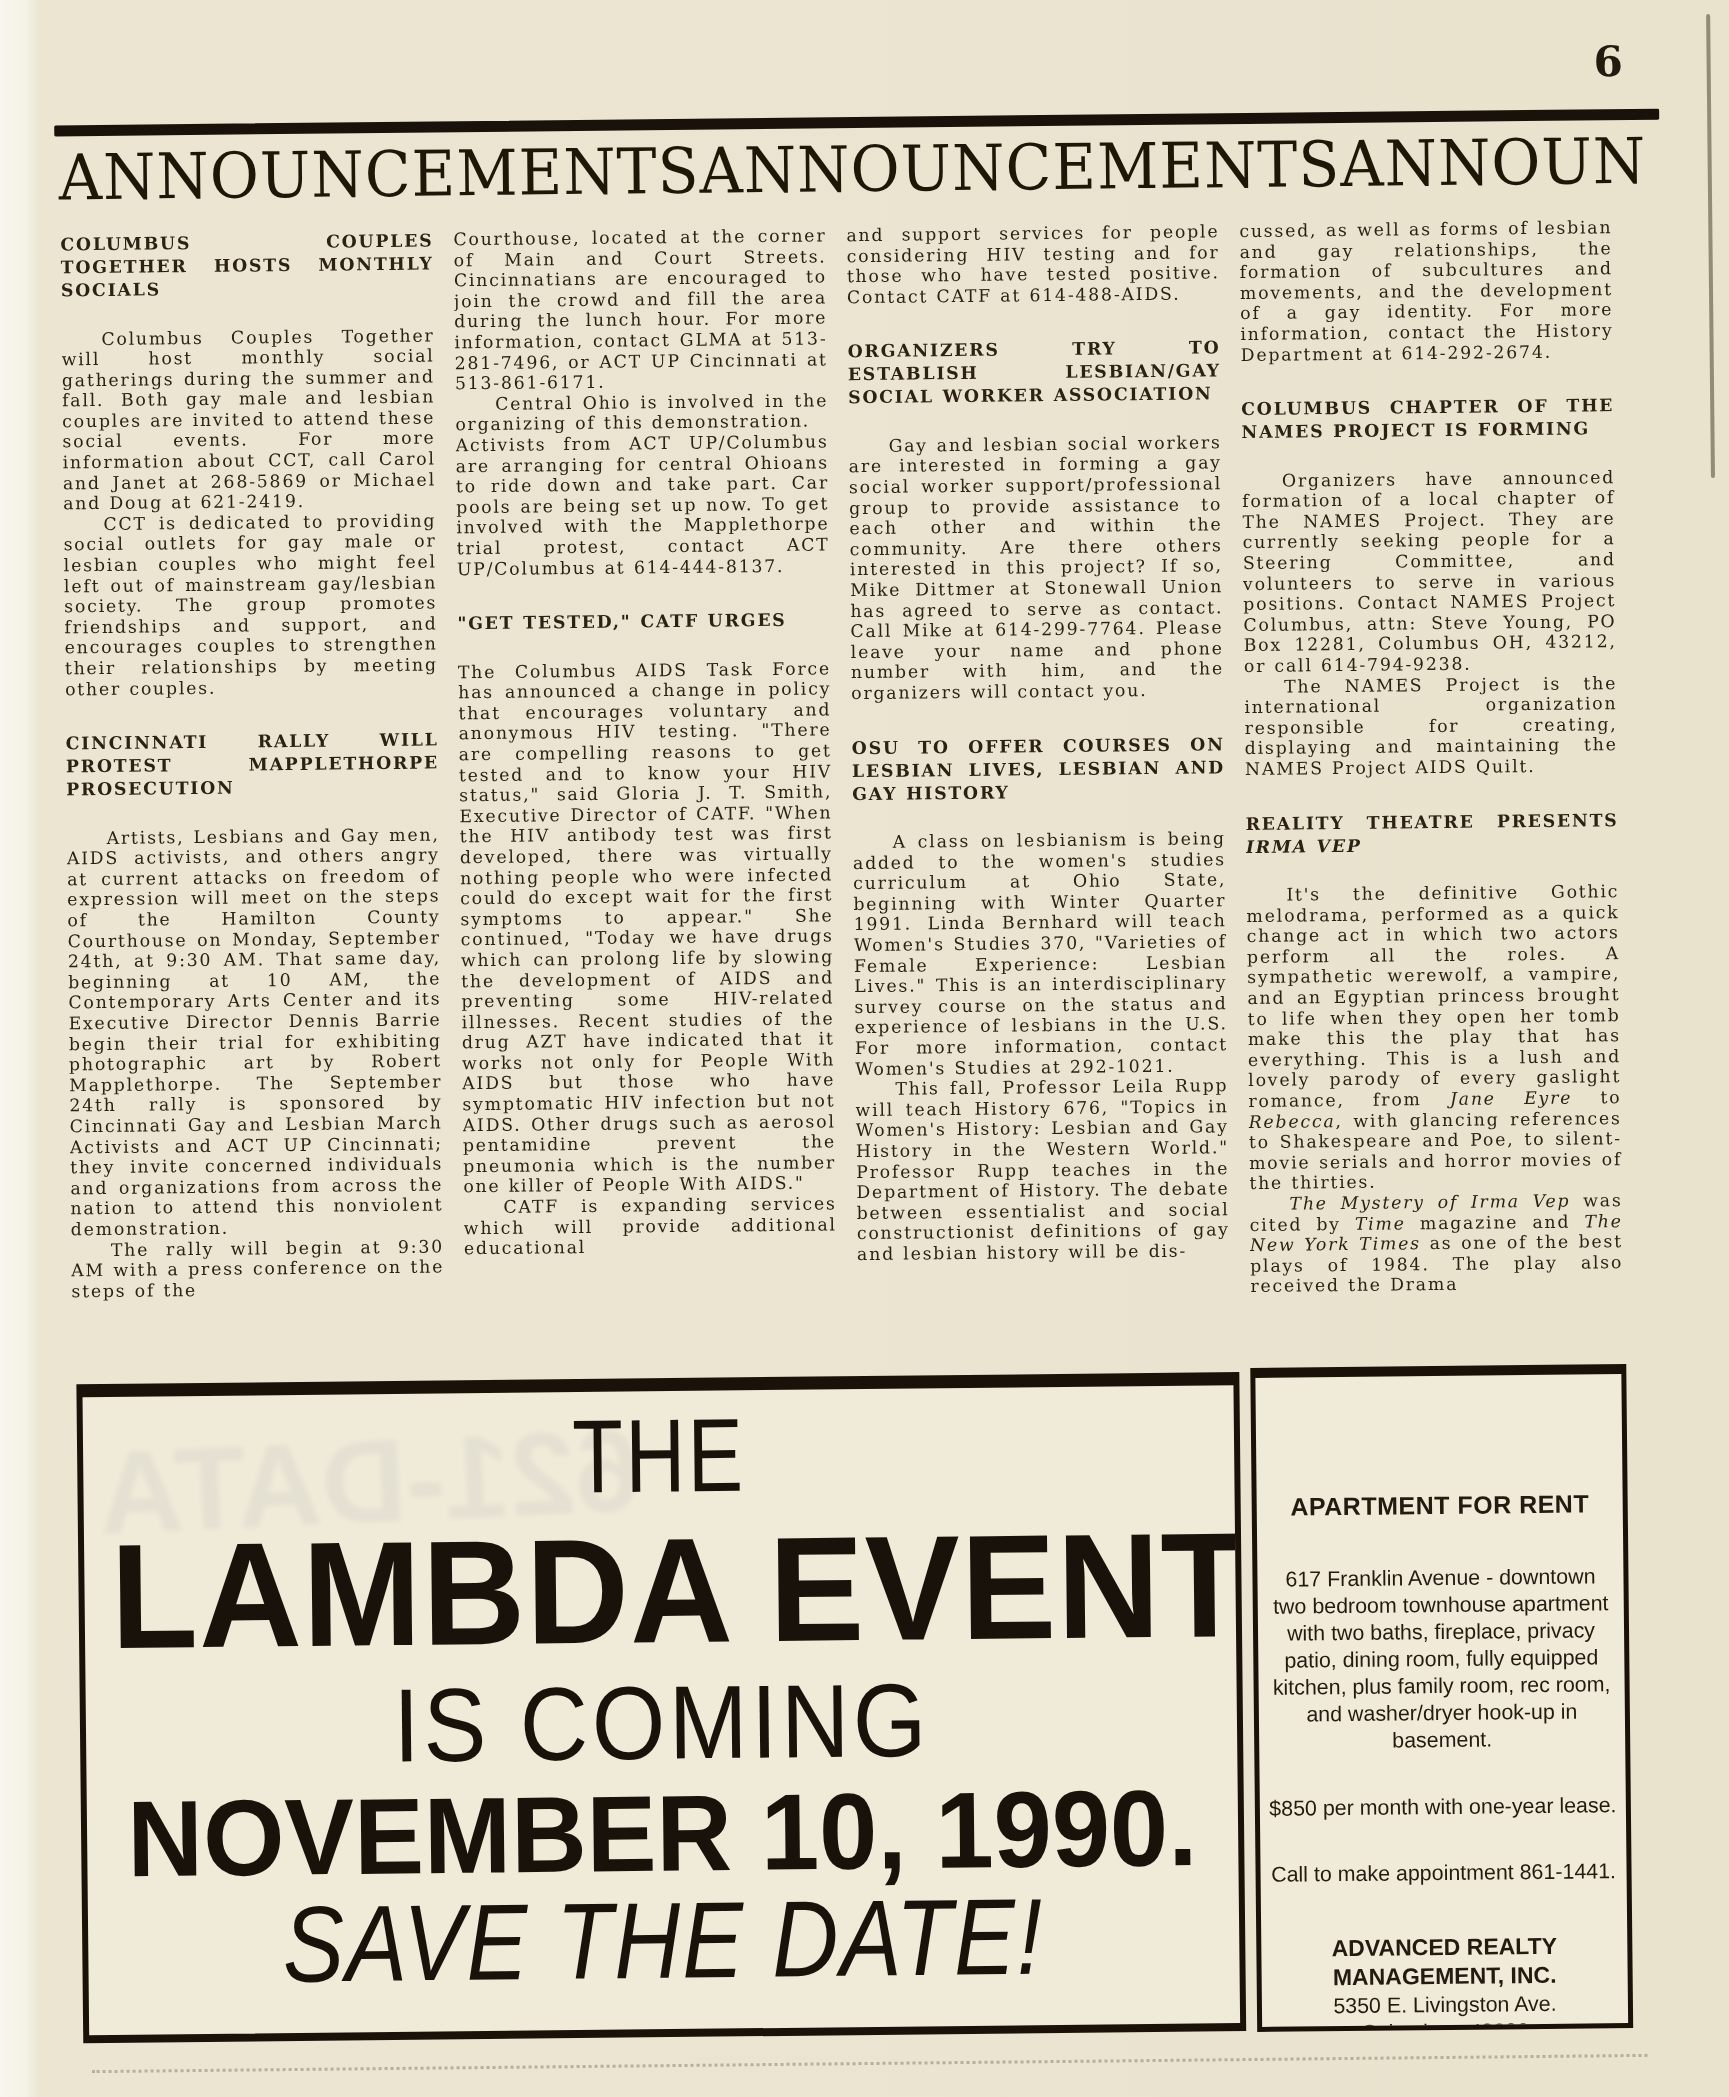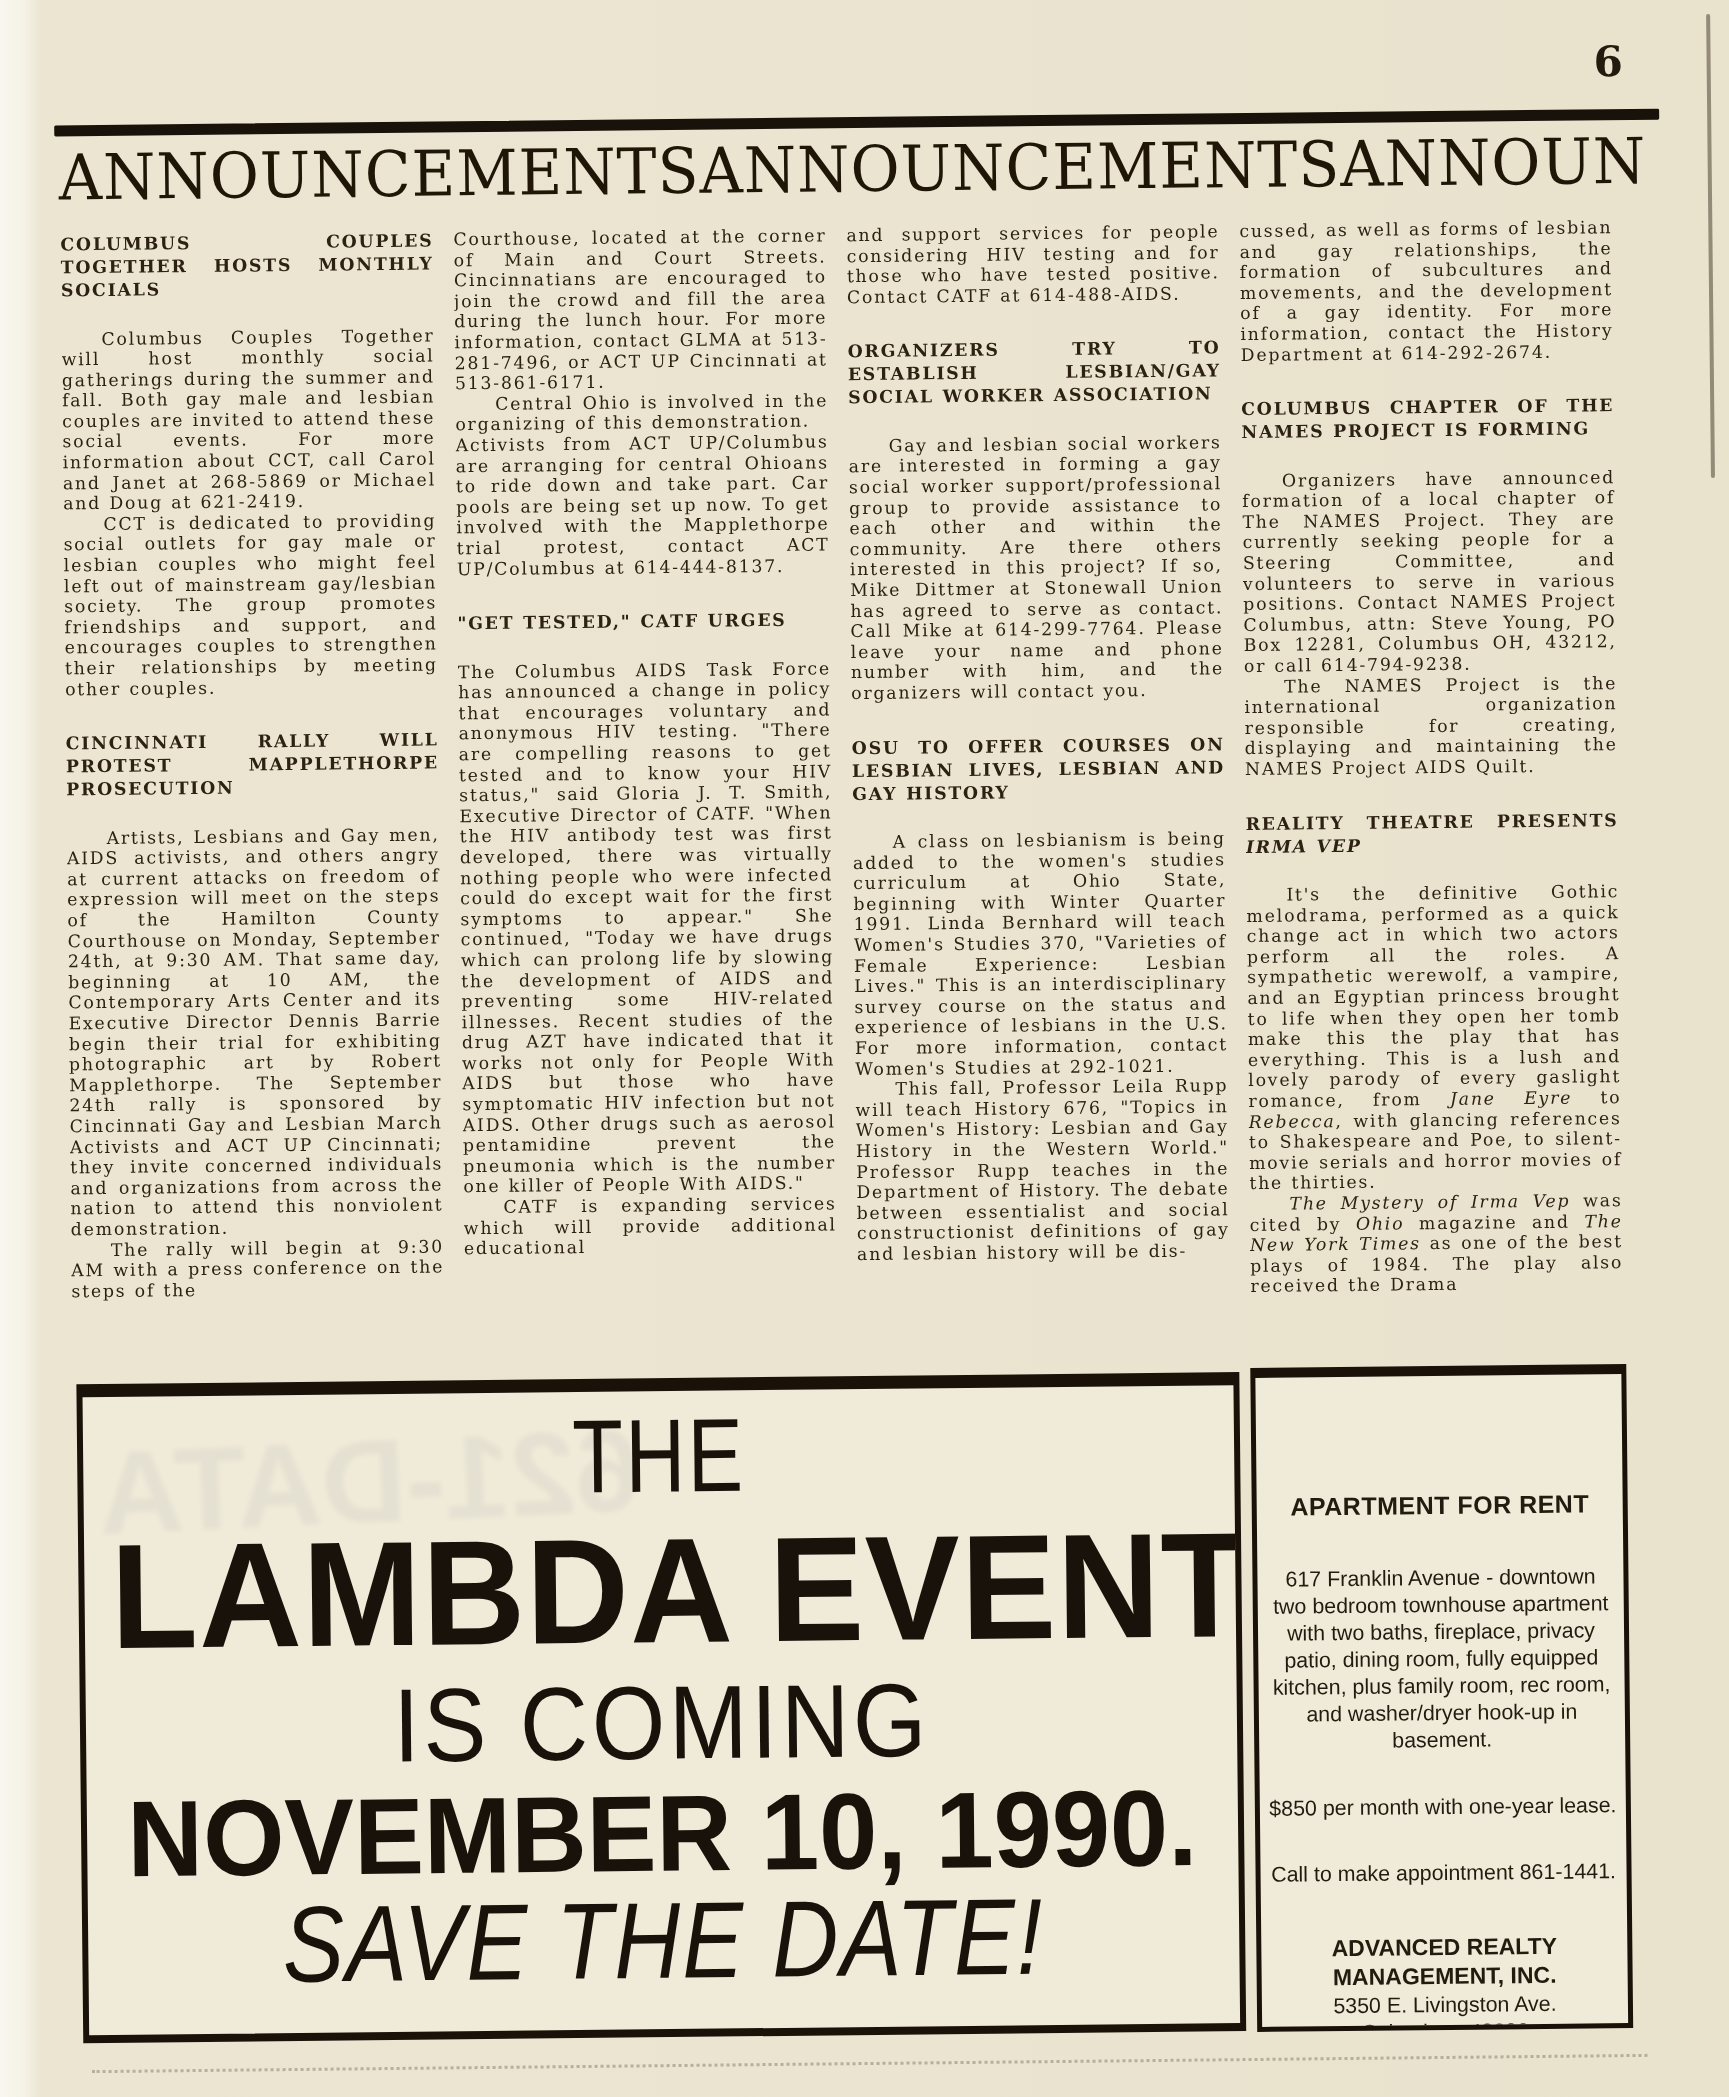--- a/index.html
+++ b/index.html
@@ -108,21 +108,21 @@
         <p class="ind">A class on lesbianism is being added to the women's studies curriculum at Ohio State, beginning with Winter Quarter 1991.  Linda Bernhard will teach Women's Studies 370, "Varieties of Female Experience: Lesbian Lives."  This is an interdisciplinary survey course on the status and experience of lesbians in the U.S. For more information, contact Women's Studies at 292-1021.</p>
         <p class="ind">This fall, Professor Leila Rupp will teach History 676, "Topics in Women's History: Lesbian and Gay History in the Western World."  Professor Rupp teaches in the Department of History. The debate between essentialist and social constructionist definitions of gay and lesbian history will be dis-</p>
       </div>
       <div class="col">
         <p>cussed, as well as forms of lesbian and gay relationships, the formation of subcultures and movements, and the development of a gay identity.  For more information, contact the History Department at 614-292-2674.</p>
         <h3>COLUMBUS CHAPTER OF THE NAMES PROJECT IS FORMING</h3>
         <p class="ind">Organizers have announced formation of a local chapter of The NAMES Project.  They are currently seeking people for a Steering Committee, and volunteers to serve in various positions.    Contact NAMES Project Columbus, attn: Steve Young, PO Box 12281, Columbus OH, 43212, or call 614-794-9238.</p>
         <p class="ind">The NAMES Project is the international organization responsible for creating, displaying and maintaining the NAMES Project AIDS Quilt.</p>
         <h3>REALITY THEATRE PRESENTS <i>IRMA VEP</i></h3>
         <p class="ind">It's the definitive Gothic melodrama, performed as a quick change act in which two actors perform all the roles. A sympathetic werewolf, a vampire, and an Egyptian princess brought to life when they open her tomb make this the play that has everything.  This is a lush and lovely parody of every gaslight romance, from <i>Jane Eyre</i> to <i>Rebecca</i>, with glancing references to Shakespeare and Poe, to silent-movie serials and horror movies of the thirties.</p>
-        <p class="ind"><i>The Mystery of Irma Vep</i> was cited by <i>Ohio</i> magazine and <i>The New York Times</i> as one of the best plays of 1984. The play also received the Drama</p>
+        <p class="ind"><i>The Mystery of Irma Vep</i> was cited by <i>Time</i> magazine and <i>The New York Times</i> as one of the best plays of 1984. The play also received the Drama</p>
       </div>
     </div>
 
   <div class="lambda-box">
     <div class="ghost">621-DATA</div>
     <div class="lam-line l-the"><span style="transform-origin: center center; transform: scaleX(0.796631);">THE</span></div>
     <div class="lam-line l-main"><span style="transform-origin: center center; transform: scaleX(0.956238);">LAMBDA  EVENT</span></div>
     <div class="lam-line l-com"><span style="transform-origin: center center; transform: scaleX(0.907076);">IS COMING</span></div>
     <div class="lam-line l-date"><span style="transform-origin: center center; transform: scaleX(0.968607);">NOVEMBER 10,  1990.</span></div>
     <div class="lam-line l-save"><span style="transform-origin: center center; transform: scaleX(0.849316);">SAVE THE DATE!</span></div>

